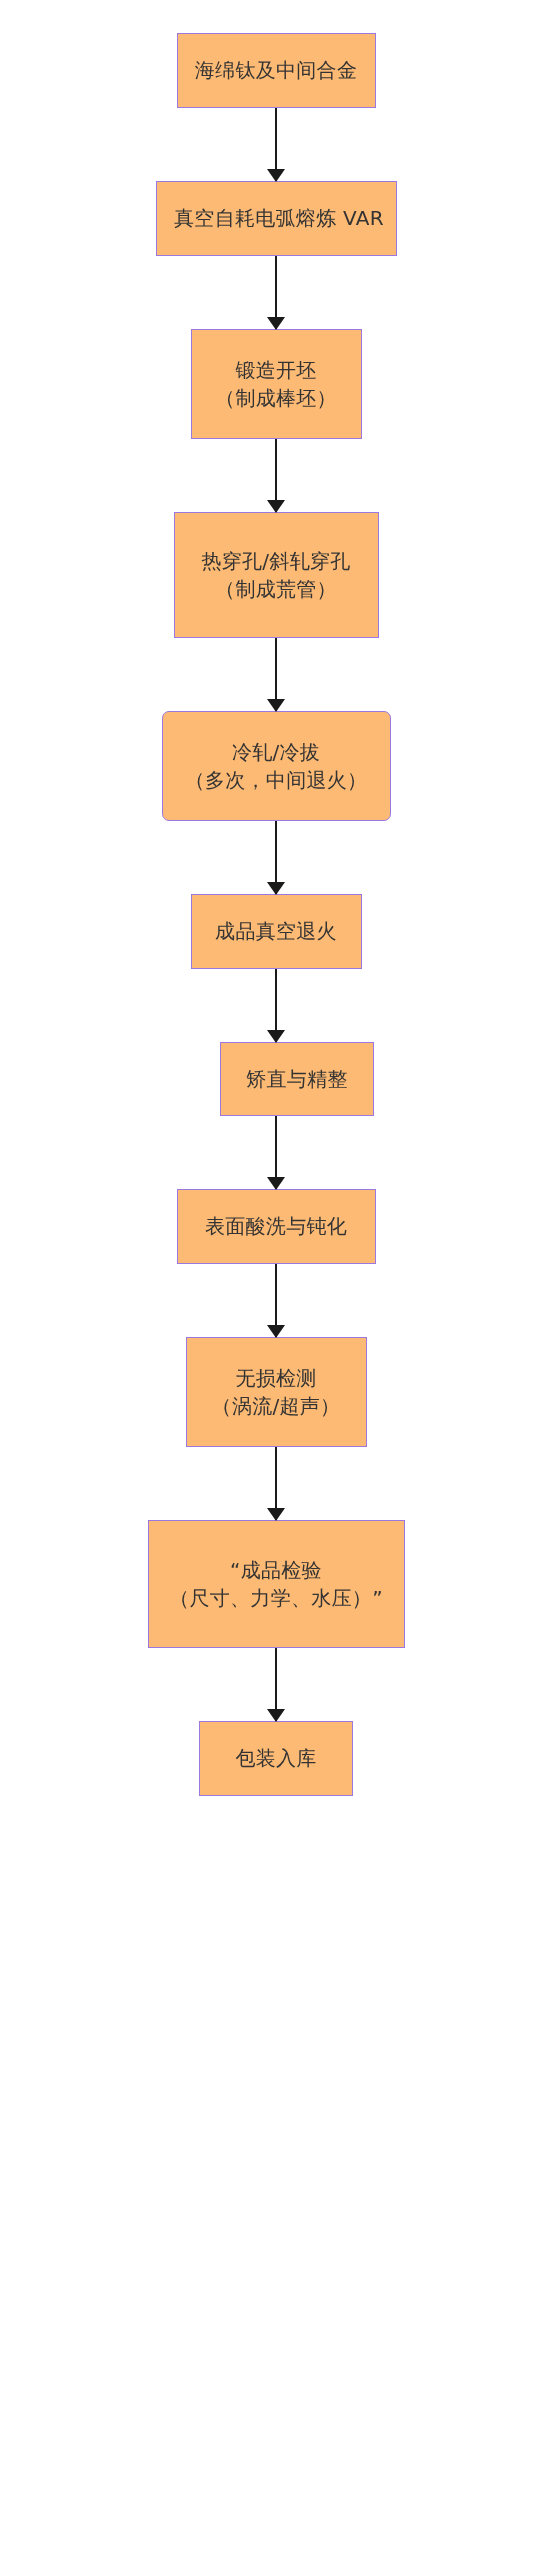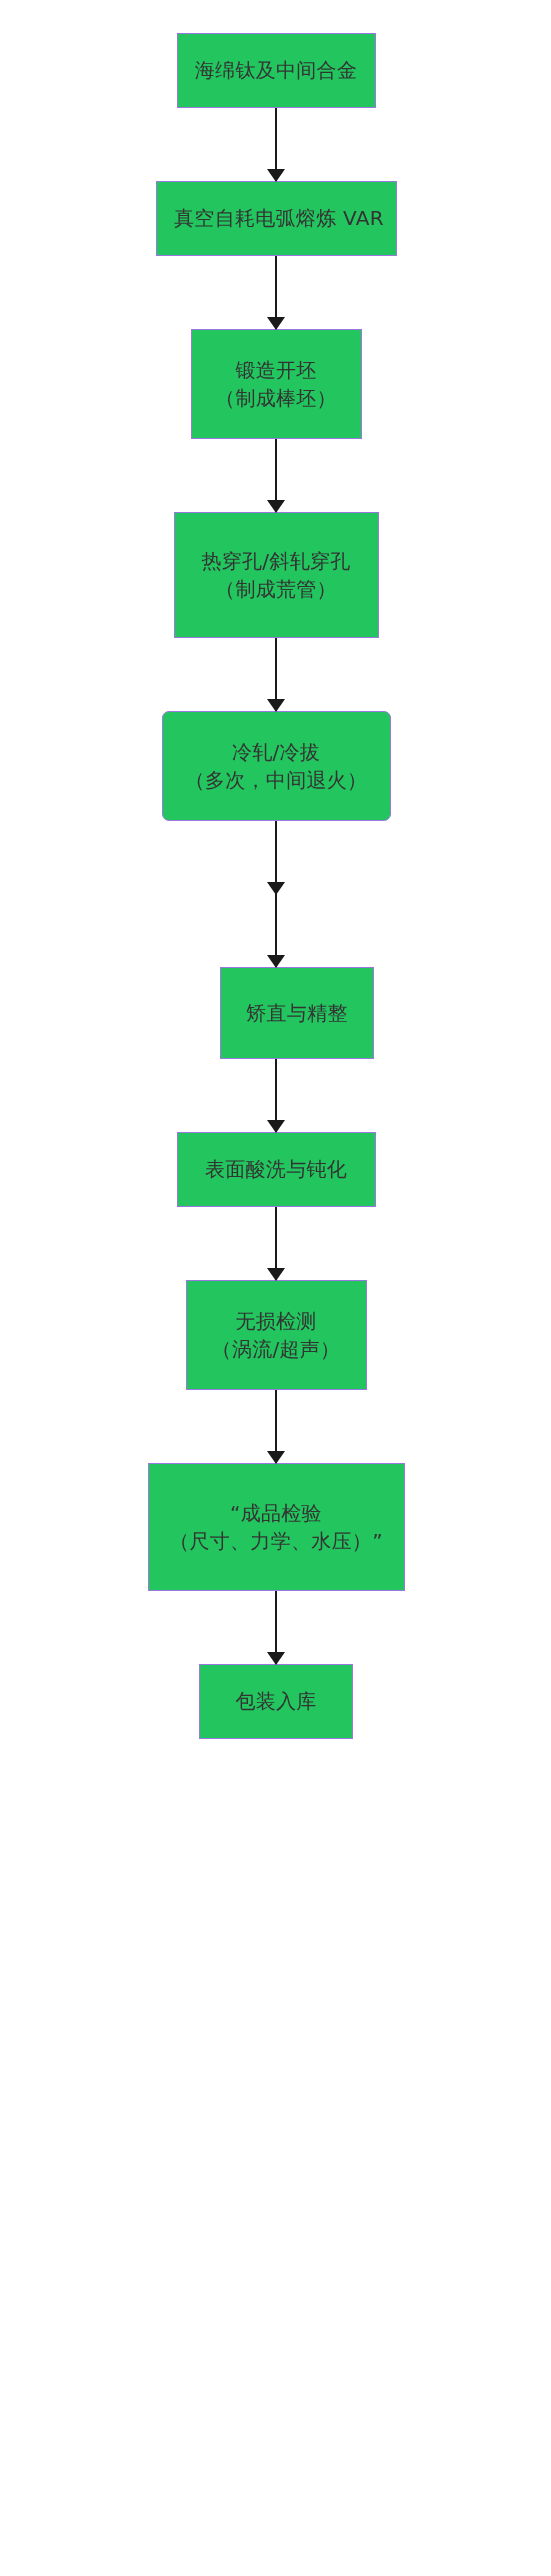--- a/index.html
+++ b/index.html
@@ -16,21 +16,21 @@
   #flowchart {
     width: 552px;
     min-height: 2576px;
     display: flex;
     flex-direction: column;
     align-items: center;
     padding-top: 33px;
     box-sizing: border-box;
   }
   .node {
-    background: #22c55e;
+    background: #fdba74;
     border: 1.4px solid #9a78e0;
     color: #333333;
     text-align: center;
     box-sizing: border-box;
     display: flex;
     flex-direction: column;
     align-items: center;
     justify-content: center;
     font-size: 20px;
     line-height: 1.42;
@@ -64,21 +64,21 @@
   .n1  { width: 241px; height: 75px; padding-left: 24px; }
   .c1  { height: 73px; }
   .n2  { width: 171px; height: 110px; }
   .c2  { height: 73px; }
   .n3  { width: 205px; height: 126px; align-items: center; }
   .c3  { height: 73px; }
   .n4  { width: 229px; height: 110px; border-radius: 7px; }
   .c4  { height: 73px; }
   .n5  { width: 171px; height: 75px; }
   .c5  { height: 73px; }
-  .n6  { width: 154px; height: 92px; margin-left: 42px; }
+  .n6  { width: 154px; height: 74px; margin-left: 42px; }
   .c6  { height: 73px; }
   .n7  { width: 199px; height: 75px; }
   .c7  { height: 73px; }
   .n8  { width: 181px; height: 110px; }
   .c8  { height: 73px; }
   .n9  { width: 257px; height: 128px; }
   .c9  { height: 73px; }
   .n10 { width: 154px; height: 75px; }
 </style>
 </head>
@@ -117,20 +117,23 @@
     </div>
 
   <div class="node n4">
     <span class="line">冷轧/冷拔</span>
     <span class="line">（多次，中间退火）</span>
   </div>
   <div class="connector c4">
       <span class="head"></span>
     </div>
 
+  <div class="node n5">
+    <span class="line">成品真空退火</span>
+  </div>
   <div class="connector c5">
       <span class="head"></span>
     </div>
 
   <div class="node n6">
     <span class="line">矫直与精整</span>
   </div>
   <div class="connector c6">
       <span class="head"></span>
     </div>

